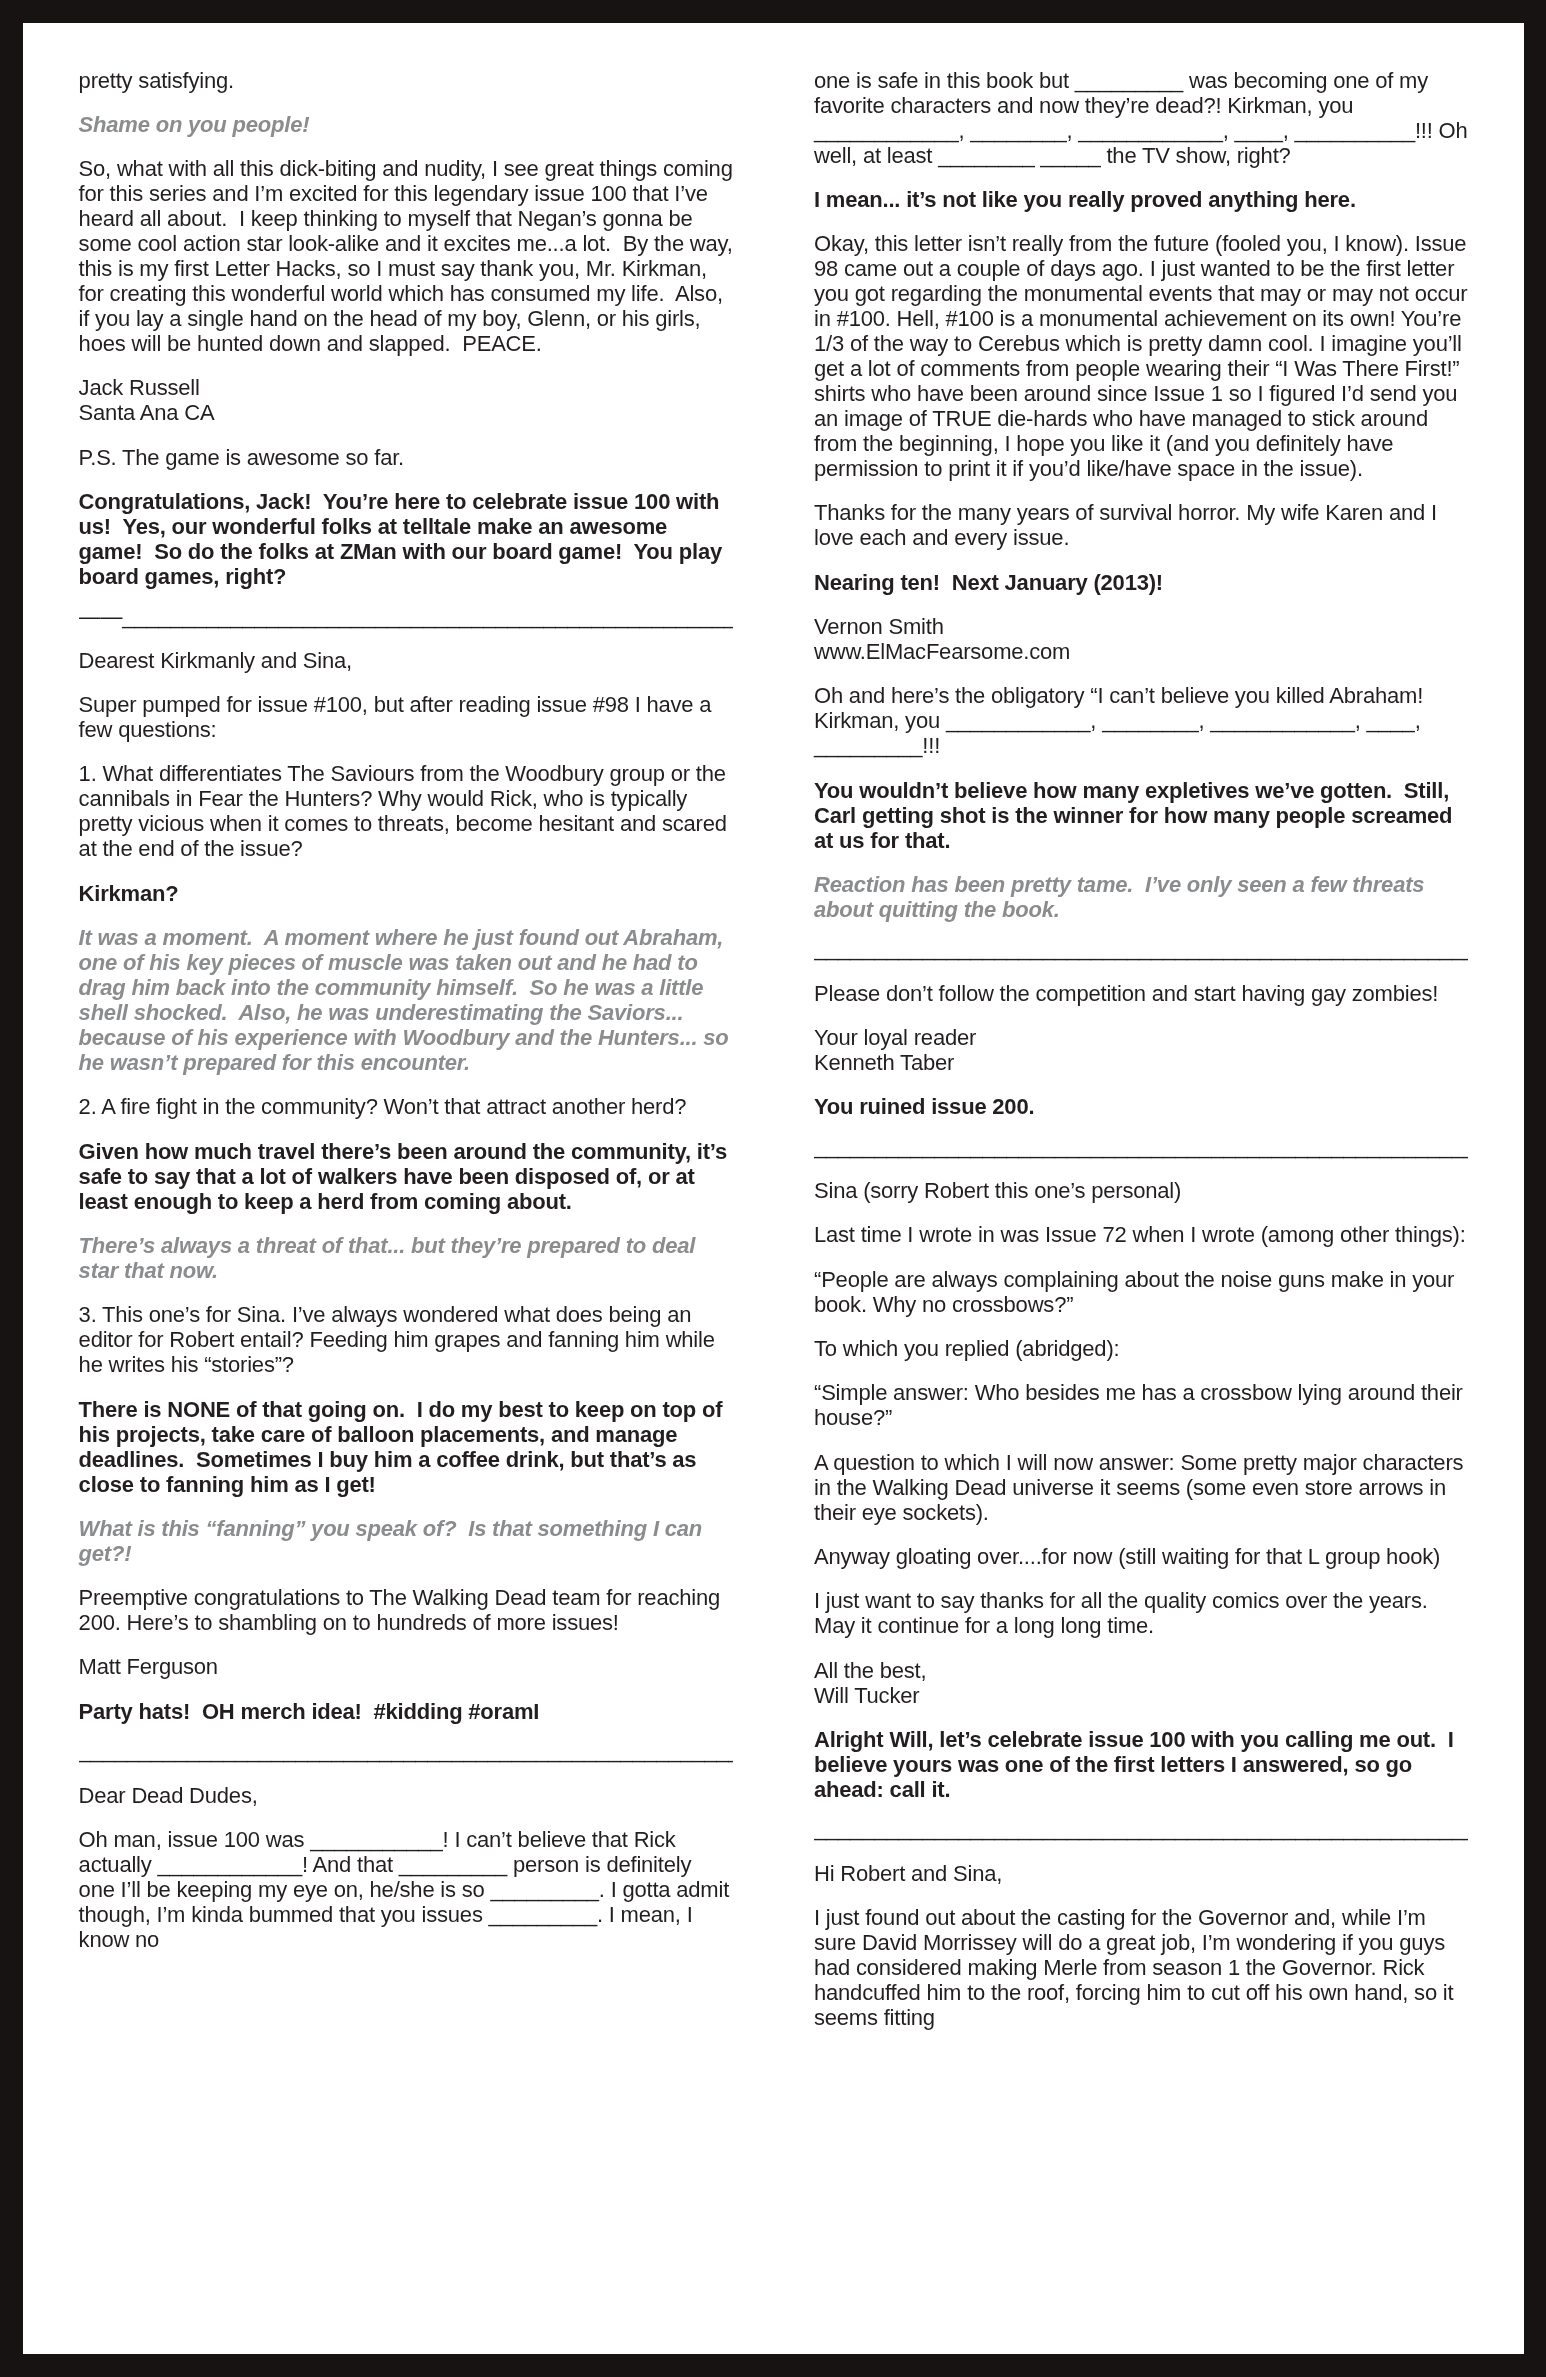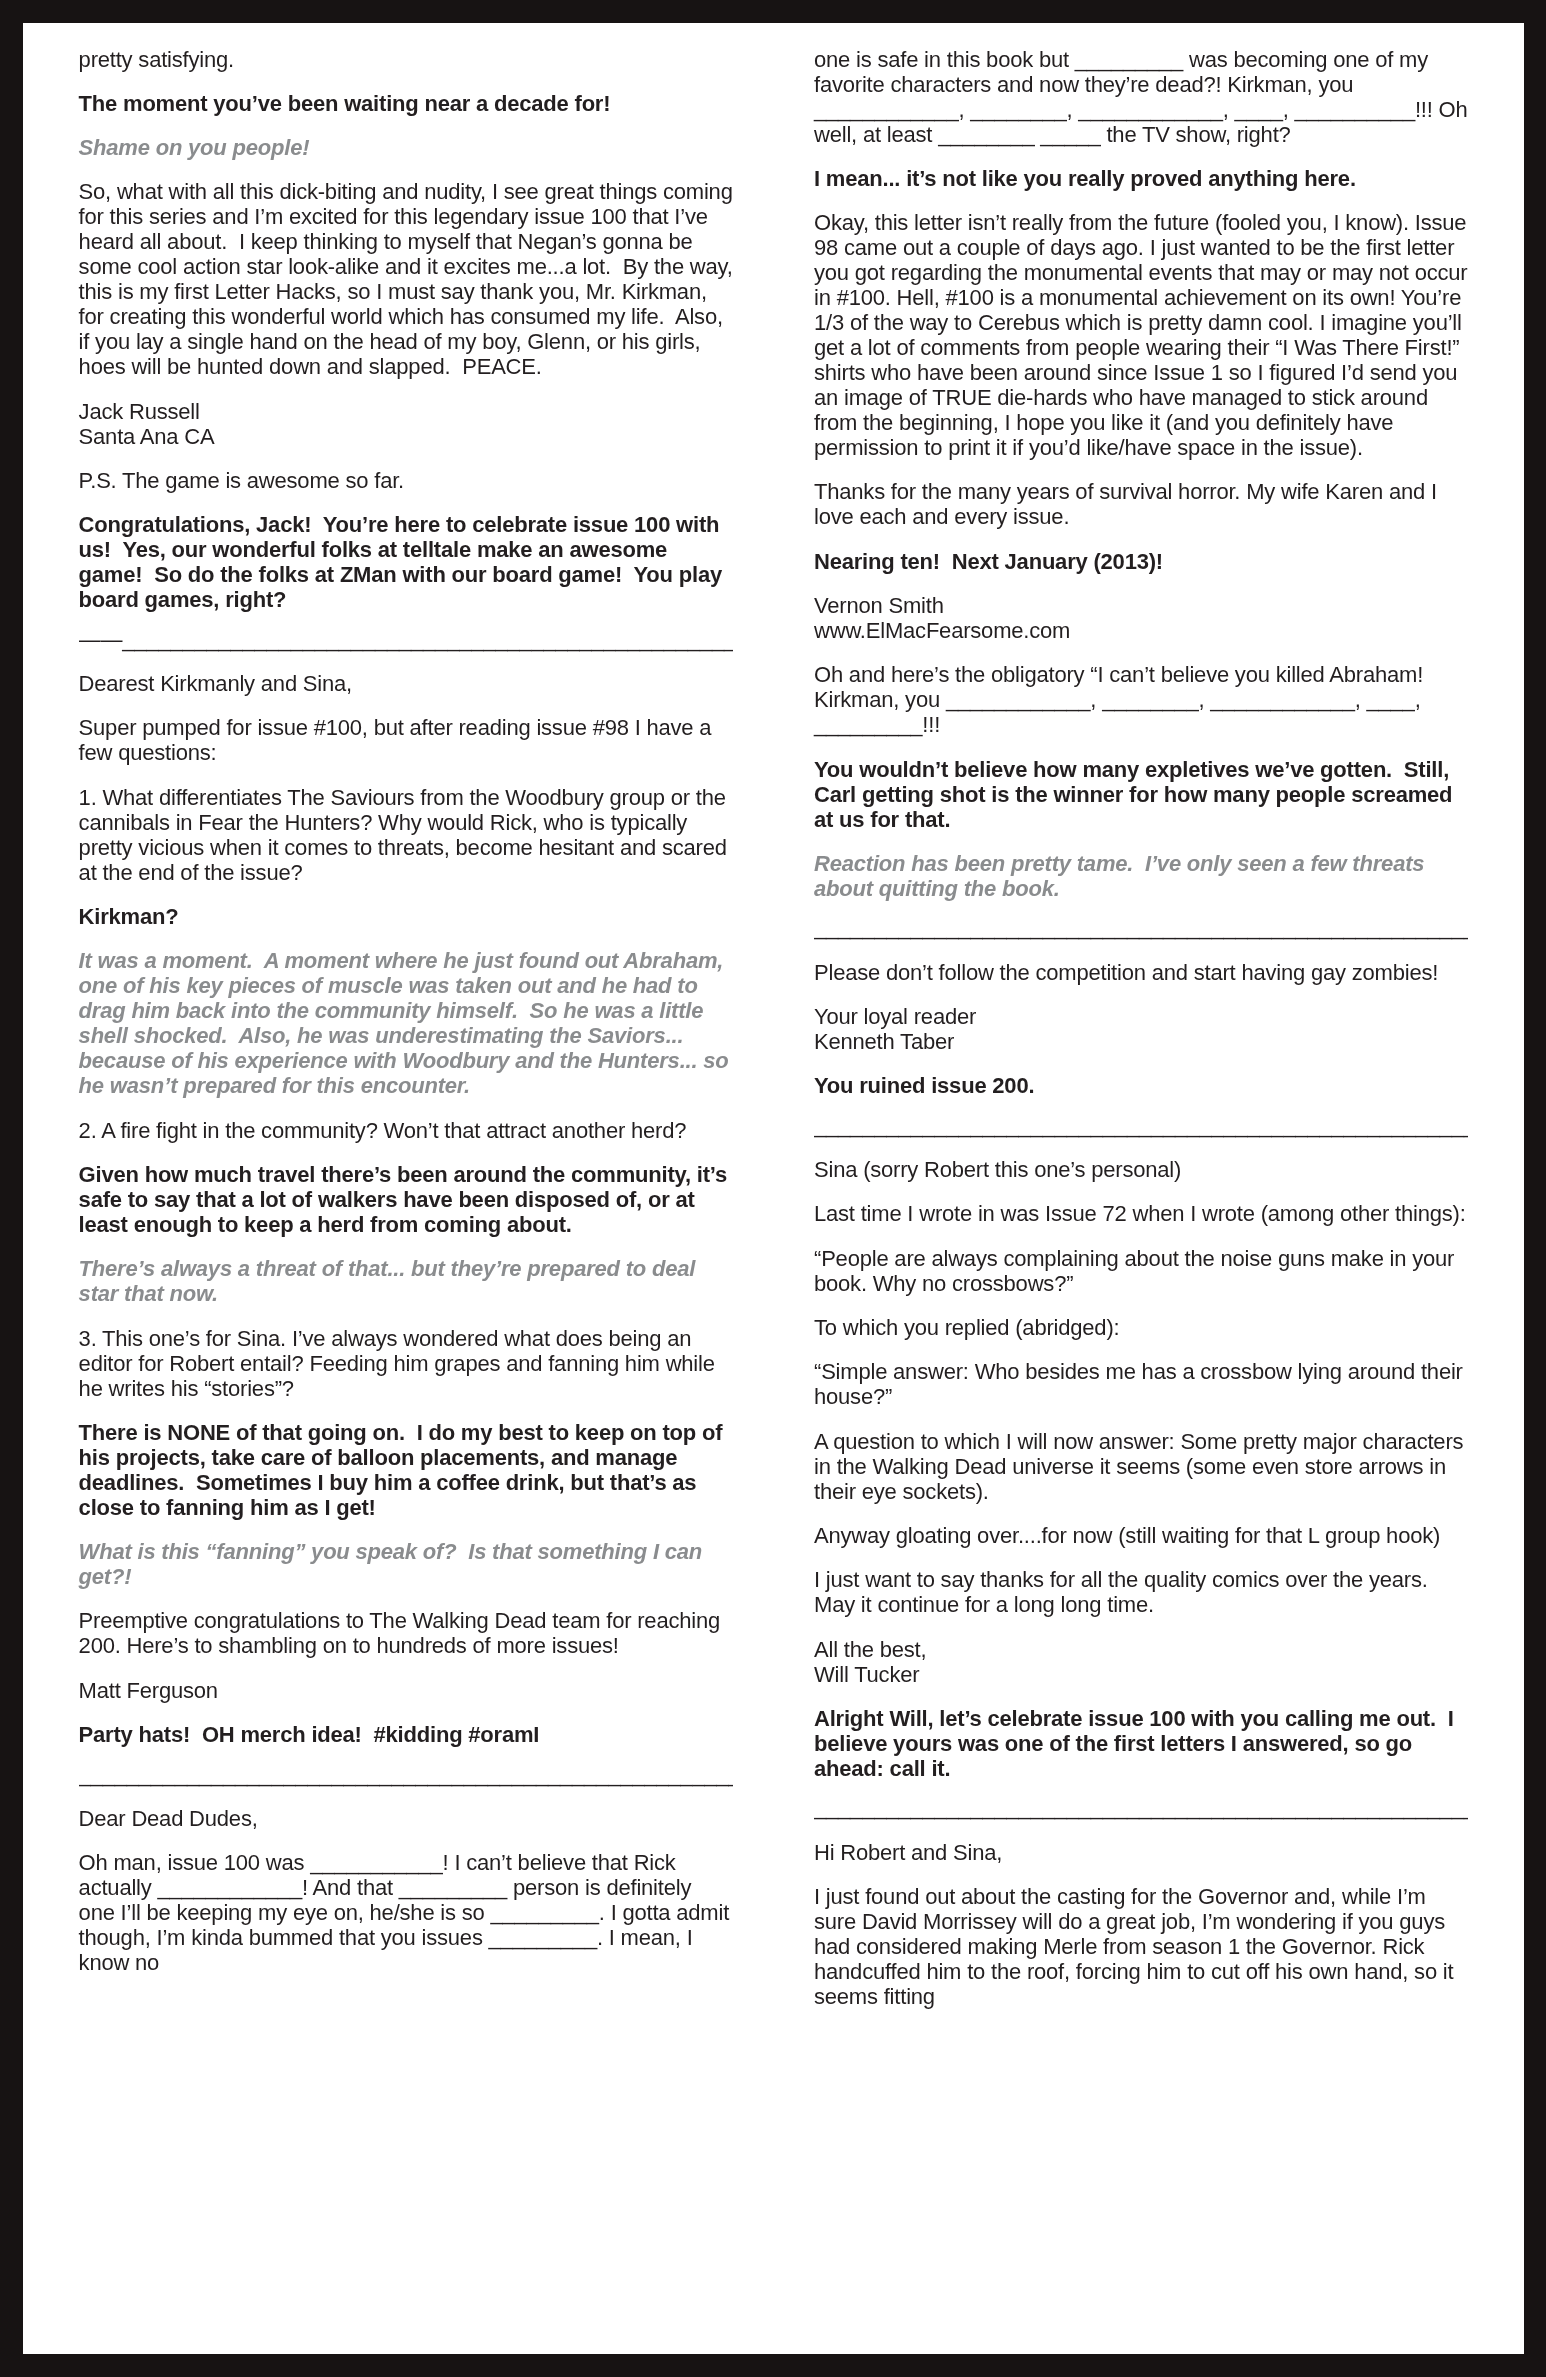--- a/index.html
+++ b/index.html
@@ -15,21 +15,21 @@
   }
   .frame {
     position: absolute;
     inset: 0;
     background: #171313;
   }
   .sheet {
     position: absolute;
     inset: 22.6px;
     background: #ffffff;
-    padding: 24px 56px;
+    padding: 45px 56px;
     box-sizing: border-box;
     overflow: hidden;
   }
   .cols {
     display: flex;
     gap: 81px;
     align-items: flex-start;
   }
   .col {
     flex: 1 1 0;
@@ -63,21 +63,20 @@
   }
 </style>
 </head>
 <body>
 
 <div class="frame">
   <div class="sheet">
     <div class="cols">
       <div class="col">
           <p class="block normal">pretty satisfying.</p>
-          <p class="block bold">The moment you’ve been waiting near a decade for!</p>
           <p class="block gray">Shame on you people!</p>
           <p class="block normal">So, what with all this dick-biting and nudity, I see great things coming for this series and I’m excited for this legendary issue 100 that I’ve heard all about.  I keep thinking to myself that Negan’s gonna be some cool action star look-alike and it excites me...a lot.  By the way, this is my first Letter Hacks, so I must say thank you, Mr. Kirkman, for creating this wonderful world which has consumed my life.  Also, if you lay a single hand on the head of my boy, Glenn, or his girls, hoes will be hunted down and slapped.  PEACE.</p>
           <p class="block normal">Jack Russell
 Santa Ana CA</p>
           <p class="block normal">P.S. The game is awesome so far.</p>
           <p class="block bold">Congratulations, Jack!  You’re here to celebrate issue 100 with us!  Yes, our wonderful folks at telltale make an awesome game!  So do the folks at ZMan with our board game!  You play board games, right?</p>
           <p class="block divider">——______________________________________________________________</p>
           <p class="block normal">Dearest Kirkmanly and Sina,</p>
           <p class="block normal">Super pumped for issue #100, but after reading issue #98 I have a few questions:</p>
           <p class="block normal">1. What differentiates The Saviours from the Woodbury group or the cannibals in Fear the Hunters? Why would Rick, who is typically pretty vicious when it comes to threats, become hesitant and scared at the end of the issue?</p>

